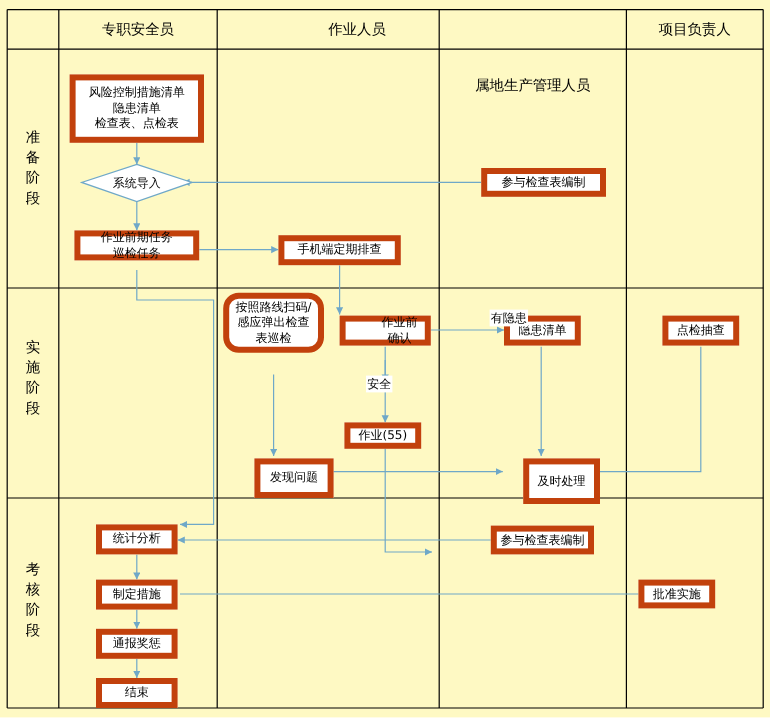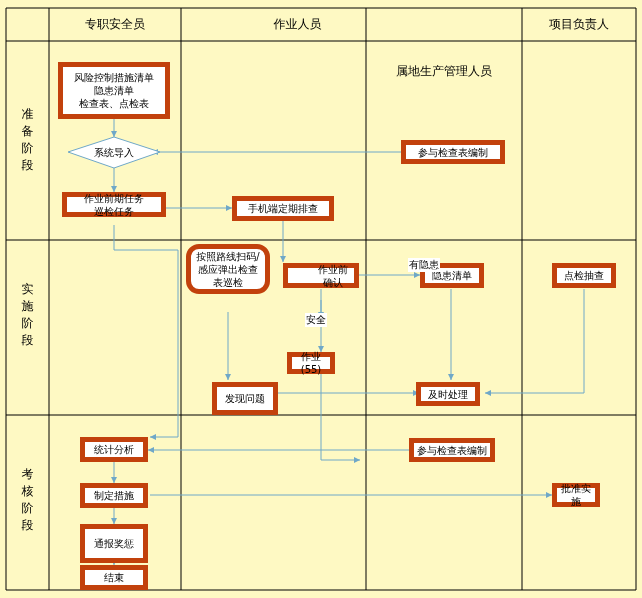--- a/index.html
+++ b/index.html
@@ -198,34 +198,34 @@
   <div class="node" style="left:186px; top:244px; width:84px; height:50px;border-radius:13px;">按照路线扫码/
 感应弹出检查
 表巡检</div>
 
   <div class="node" style="left:283px; top:263px; width:76px; height:25px;padding-left:26px;">作业前确认</div>
 
   <div class="node" style="left:420px; top:263px; width:64px; height:25px;">隐患清单</div>
 
   <div class="node" style="left:552px; top:263px; width:64px; height:25px;">点检抽查</div>
 
-  <div class="node" style="left:287px; top:352px; width:48px; height:22px;">作业(55)</div>
+  <div class="node" style="left:287px; top:352px; width:64px; height:22px;">作业(55)</div>
 
   <div class="node" style="left:212px; top:382px; width:66px; height:33px;">发现问题</div>
 
-  <div class="node" style="left:416px; top:382px; width:64px; height:24px;text-align:center;">及时处理</div>
+  <div class="node" style="left:436px; top:382px; width:64px; height:38px;text-align:center;">及时处理</div>
 
   <div class="node" style="left:80px; top:437px; width:68px; height:25px;">统计分析</div>
 
   <div class="node" style="left:409px; top:438px; width:86px; height:24px;">参与检查表编制</div>
 
   <div class="node" style="left:80px; top:483px; width:68px; height:25px;">制定措施</div>
 
-  <div class="node" style="left:552px; top:483px; width:48px; height:24px;">批准实施</div>
-
-  <div class="node" style="left:80px; top:524px; width:68px; height:39px;">通报奖惩</div>
+  <div class="node" style="left:532px; top:483px; width:64px; height:24px;">批准实施</div>
+
+  <div class="node" style="left:80px; top:524px; width:68px; height:25px;">通报奖惩</div>
 
   <div class="node" style="left:80px; top:565px; width:68px; height:25px;">结束</div>
 
   <div class="edgelabel" style="left:368px; top:258px;margin-left:40px;">有隐患</div>
   <div class="edgelabel" style="left:305px; top:313px;">安全</div>
 
 </div>
 
 </body></html>

